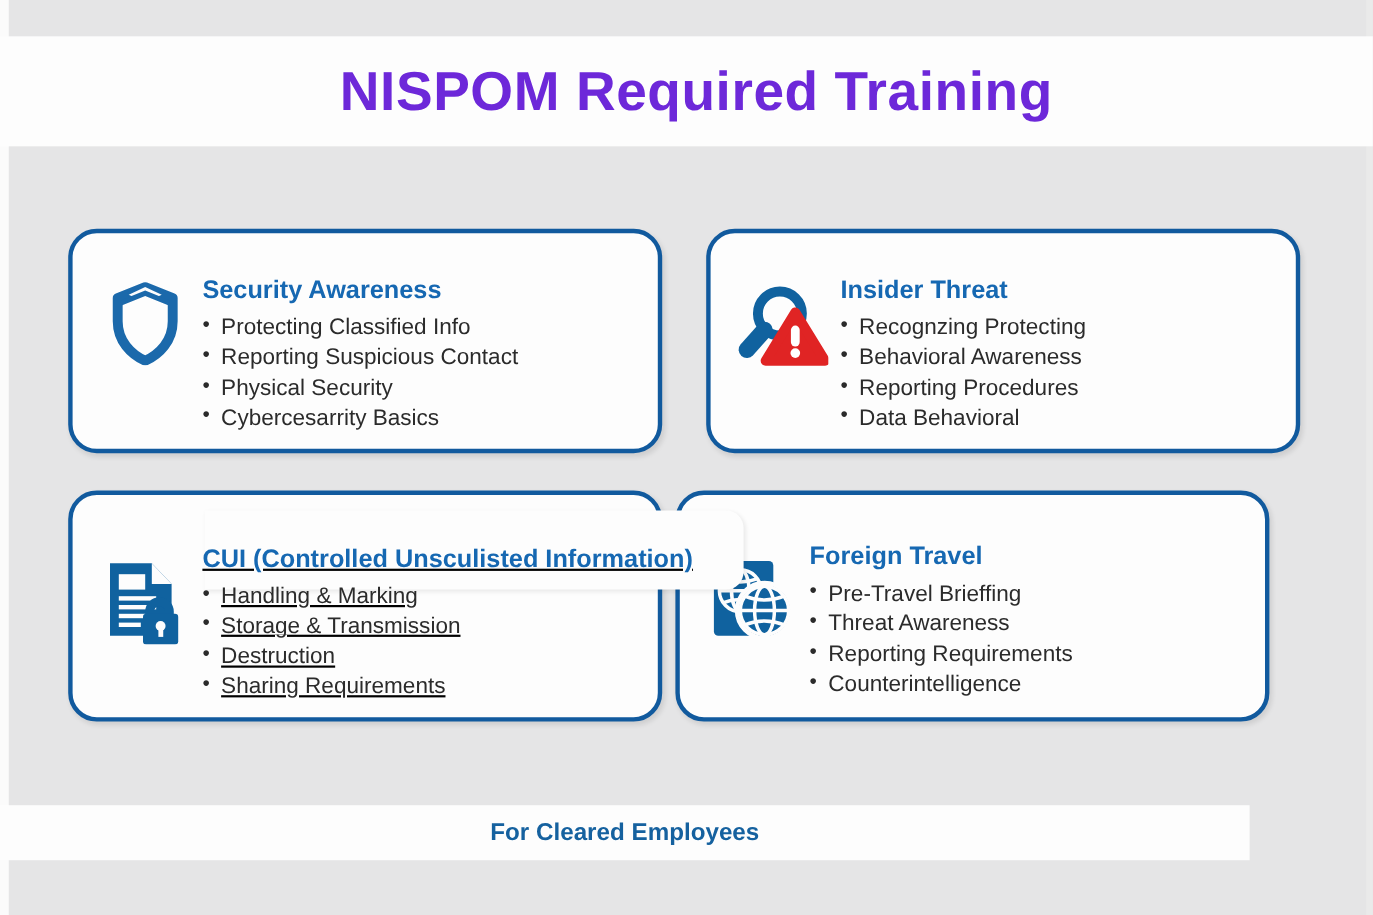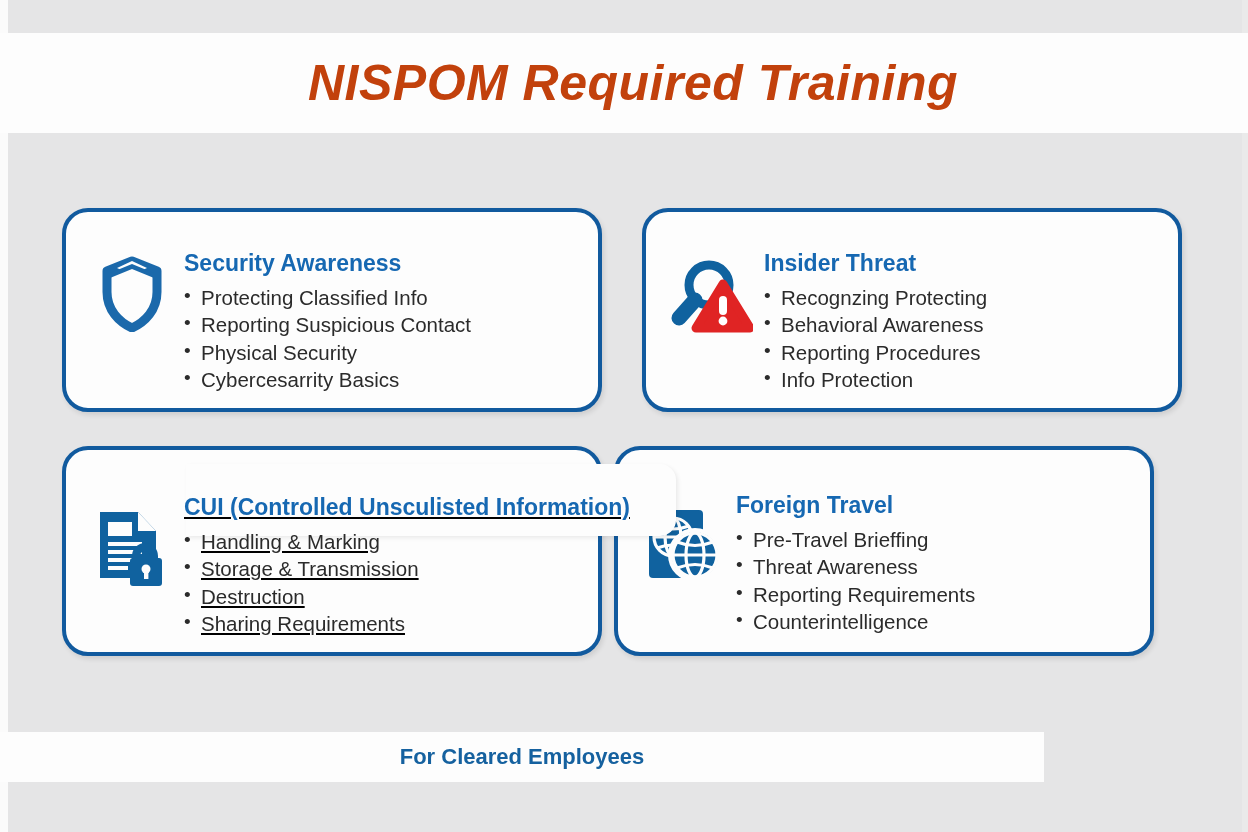--- a/index.html
+++ b/index.html
@@ -46,26 +46,25 @@
     width: 1248px;
     height: 100px;
     background: #fdfdfd;
     display: flex;
     align-items: center;
     justify-content: center;
   }
   .poster-title {
     font-size: 50px;
     font-weight: bold;
-    color: #c2410c;
+    color: #6d28d9;
     letter-spacing: 0.5px;
     text-align: center;
     line-height: 1;
     padding-left: 18px;
-    font-style: italic;
   }
 
   
   .card-grid {
     position: absolute;
     left: 62px;
     top: 208px;
     width: 1120px;
     height: 448px;
   }
@@ -159,21 +158,21 @@
     top: -1px;
     color: #2b2b2b;
     font-size: 19px;
   }
 
   
   .footer-band {
     position: absolute;
     left: 0;
     top: 732px;
-    width: 1044px;
+    width: 1136px;
     height: 50px;
     background: #fdfdfd;
     display: flex;
     align-items: center;
     justify-content: center;
   }
   .footer-text {
     font-size: 22px;
     font-weight: bold;
     color: #15619f;
@@ -227,21 +226,21 @@
             <rect x="48" y="38" width="8" height="19" rx="4" fill="#ffffff"></rect>
             <circle cx="52" cy="63" r="4.4" fill="#ffffff"></circle>
           </svg>
         </div>
         <div class="card-body">
           <div class="card-title">Insider Threat</div>
           <ul class="bullets">
             <li>Recognzing Protecting</li>
             <li>Behavioral Awareness</li>
             <li>Reporting Procedures</li>
-            <li>Info Protection</li>
+            <li>Data Behavioral</li>
           </ul>
         </div>
       </div>
     </div>
 
     <div class="card c3">
       <div class="overflow-panel"></div>
       <div class="card-inner">
         <div class="icon-wrap">
           <svg width="76" height="78" viewBox="0 0 76 78">

